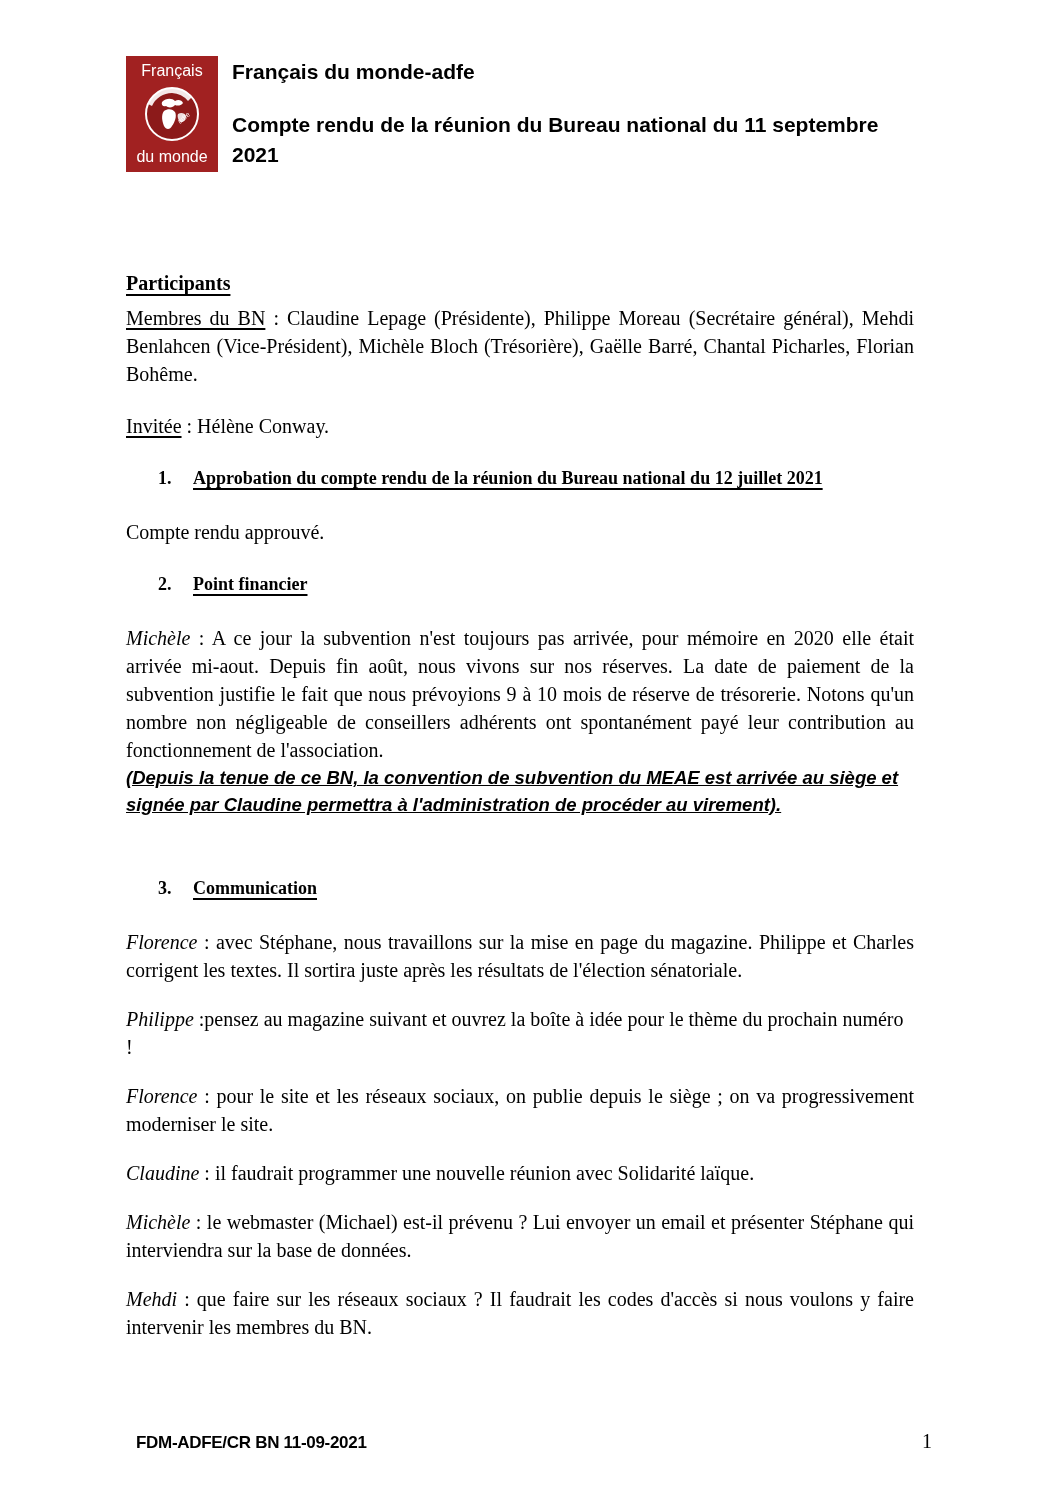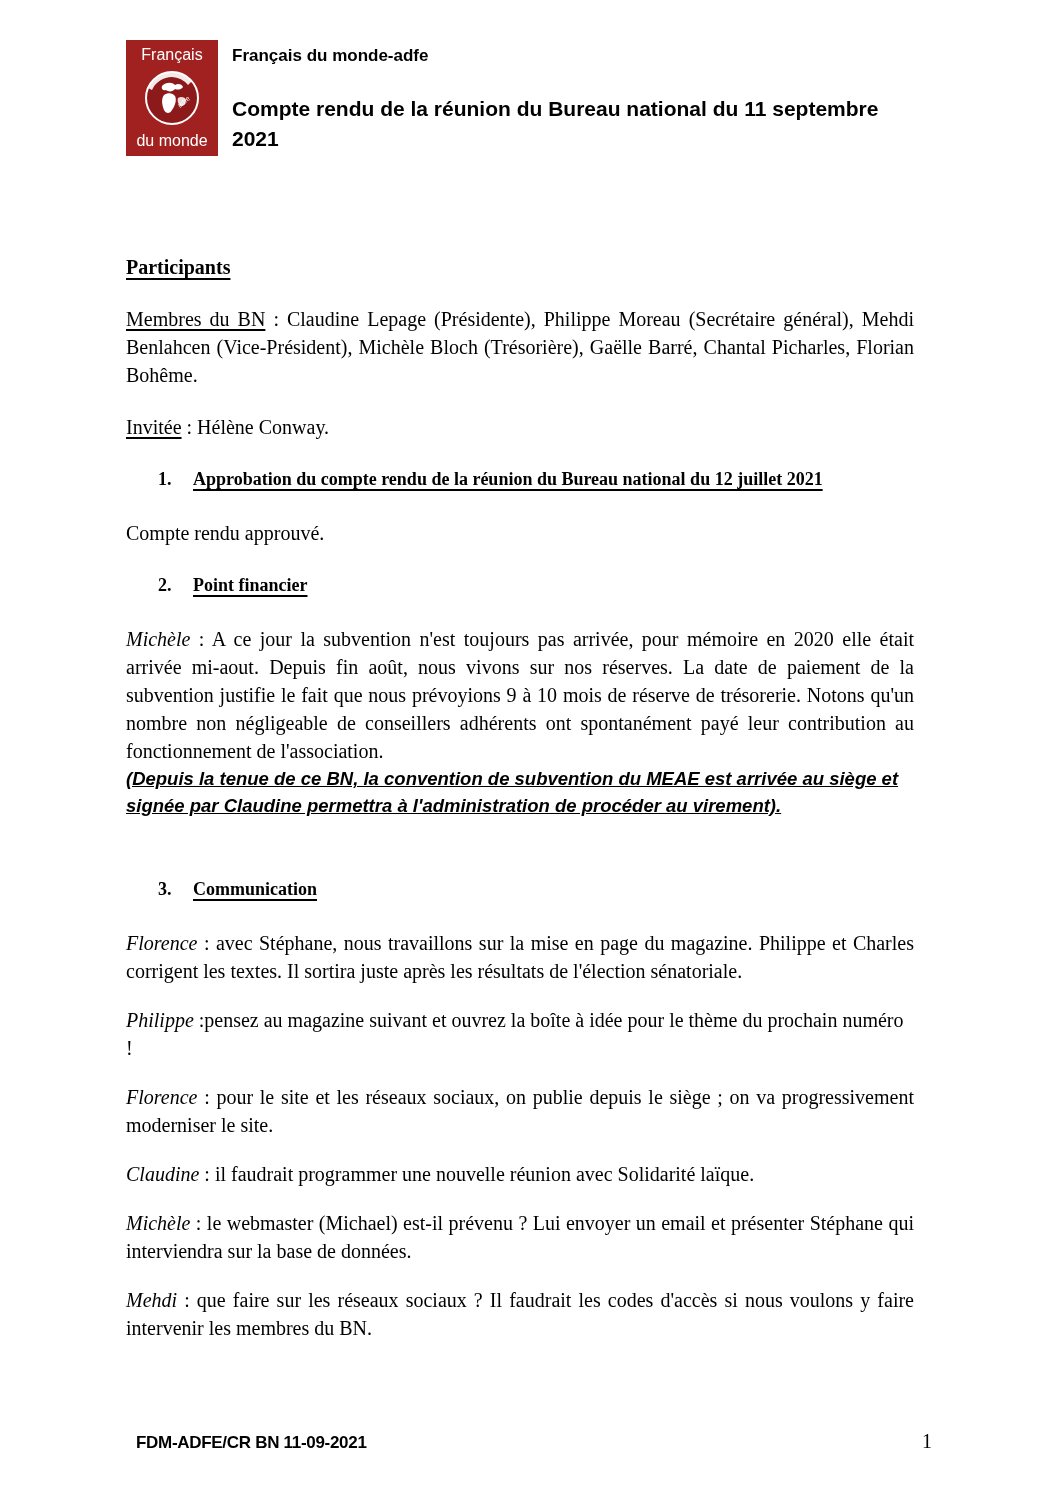--- a/index.html
+++ b/index.html
@@ -4,50 +4,50 @@
 <style>
   html,body{margin:0;padding:0;background:#ffffff;}
   .page{
     position:relative;
     width:1058px;height:1497px;
     background:#ffffff;
     overflow:hidden;
     font-family:"Liberation Serif",serif;
     color:#000;
   }
-  .content{padding:40px 126px 0 126px;}
+  .content{padding:56px 126px 0 126px;}
 
   
   .header{display:flex;margin-bottom:97px;}
   .logo{
     width:92px;height:116px;
     margin-right:14px;
     display:flex;flex-direction:column;align-items:center;justify-content:space-between;
     padding:6px 2px;box-sizing:border-box;
     color:#fff;
     font-family:"Liberation Sans",sans-serif;
     font-size:16px;
     flex-shrink:0;
   }
   .logo .globe{width:60px;height:60px;}
   .titles{padding-top:2px;font-family:"Liberation Sans",sans-serif;font-weight:bold;}
-  .org-title{font-size:17px;line-height:28px;}
+  .org-title{font-size:21px;line-height:28px;}
   .doc-title{margin-top:24px;font-size:21px;line-height:30px;max-width:692px;}
 
   
   .p-block{font-size:20px;line-height:28px;text-align:justify;margin:0 18px 24px 0;}
   .p-left{text-align:left;}
   .mb0{margin-bottom:0 !important;}
   .speaker{font-style:italic;}
   .ulabel{text-decoration:underline;text-decoration-thickness:1.5px;text-underline-offset:3px;}
 
   .participants-heading{
     font-weight:bold;text-decoration:underline;
     text-decoration-thickness:2px;text-underline-offset:4px;
-    font-size:20px;line-height:28px;margin:0 0 24px 0;
+    font-size:20px;line-height:28px;margin:0 0 7px 0;
   }
 
   .num-heading{
     margin:0 0 26px 32px;
     font-size:18px;line-height:28px;font-weight:bold;
   }
   .num-heading .num{display:inline-block;width:35px;}
   .num-heading .ht{
     text-decoration:underline;
     text-decoration-thickness:2px;text-underline-offset:4px;

